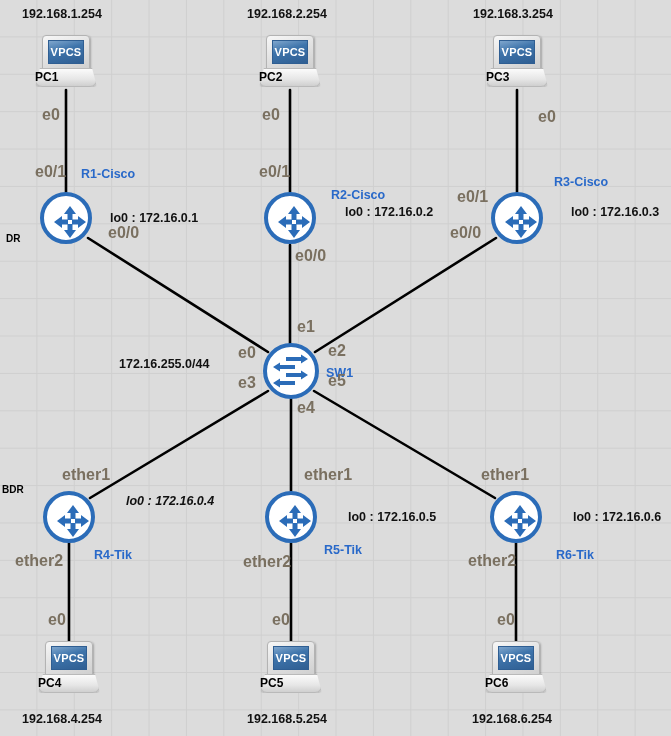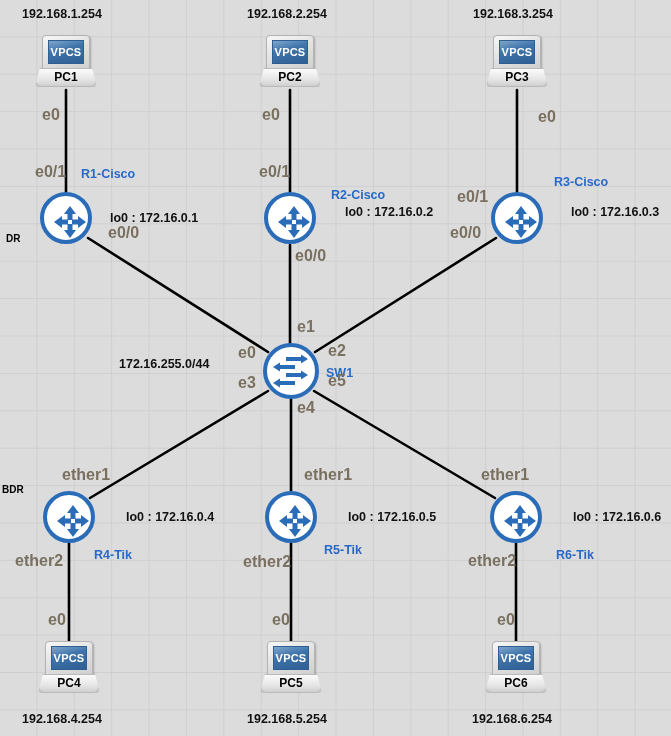--- a/index.html
+++ b/index.html
@@ -98,21 +98,20 @@
     border: 1px solid #b9b9b9;
     box-sizing: border-box;
     border-radius: 3px 3px 7px 7px;
     clip-path: polygon(8% 0%, 92% 0%, 100% 100%, 0% 100%);
     box-shadow: 0 1px 2px rgba(0,0,0,.2);
   }
   .pc-name {
     position: absolute;
     left: 0; top: 34px;
     width: 62px;
-    text-align: center;
     font-size: 12px;
     font-weight: bold;
     color: #000000;
     line-height: 16px;
   }
   
   .lbl {
     position: absolute;
     white-space: nowrap;
     line-height: 14px;
@@ -333,21 +332,21 @@
           <path d="M38 22 L30 28 V24.5 H24 V19.5 H30 V16 Z"></path>
         </g>
       </svg>
     </div>
   </div>
 
   <div class="lbl lbl-dev" style="left:94px;  top:548px;">R4-Tik</div>
   <div class="lbl lbl-dev" style="left:324px; top:543px;">R5-Tik</div>
   <div class="lbl lbl-dev" style="left:556px; top:548px;">R6-Tik</div>
 
-  <div class="lbl lbl-net" style="left:126px; top:510px;">lo0 : 172.16.0.4</div>
+  <div class="lbl lbl-net" style="left:126px; top:494px;font-style:italic;">lo0 : 172.16.0.4</div>
   <div class="lbl lbl-net" style="left:348px; top:510px;">lo0 : 172.16.0.5</div>
   <div class="lbl lbl-net" style="left:573px; top:510px;">lo0 : 172.16.0.6</div>
 
   <div class="lbl lbl-if" style="left:62px;  top:468px;">ether1</div>
   <div class="lbl lbl-if" style="left:15px;  top:554px;">ether2</div>
   <div class="lbl lbl-if" style="left:304px; top:468px;">ether1</div>
   <div class="lbl lbl-if" style="left:243px; top:555px;">ether2</div>
   <div class="lbl lbl-if" style="left:481px; top:468px;">ether1</div>
   <div class="lbl lbl-if" style="left:468px; top:554px;">ether2</div>
 

